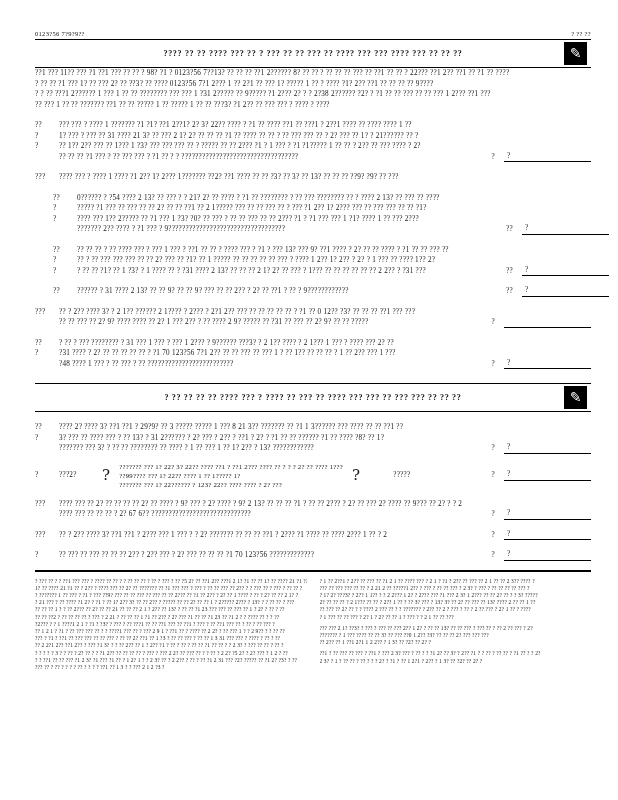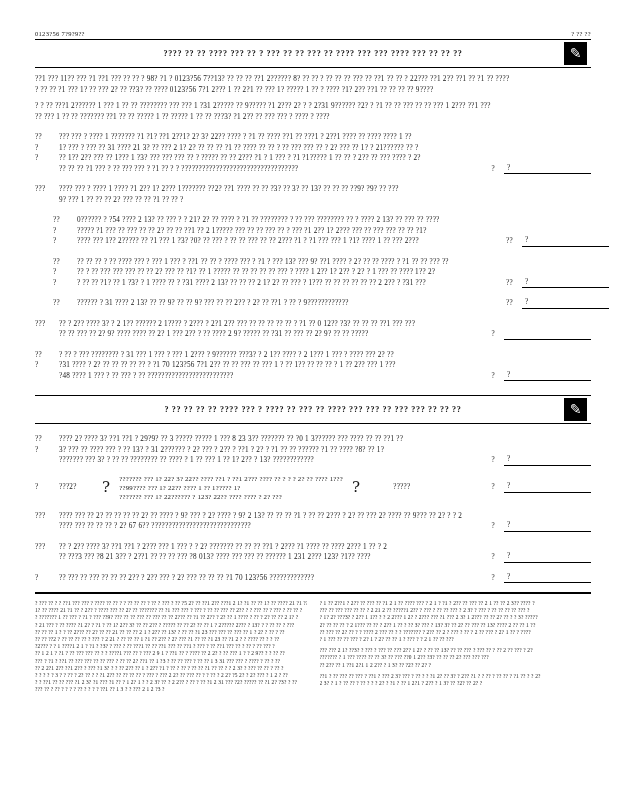--- a/index.html
+++ b/index.html
@@ -8,21 +8,21 @@
   .content{position:absolute;left:35px;top:30px;width:556px;}
   .hdr{display:flex;justify-content:space-between;align-items:flex-end;
        font-size:6.5px;letter-spacing:.3px;margin-bottom:2px;}
   .rule{border-top:1.6px solid #000;}
   .titlebar{position:relative;height:27px;display:flex;align-items:center;justify-content:center;
             border-bottom:1.6px solid #000;}
   .title{font-size:8.2px;font-weight:bold;letter-spacing:.6px;white-space:nowrap;}
   .pencil{position:absolute;right:4px;top:2px;width:23px;height:23px;background:#000;color:#fff;
           display:flex;align-items:center;justify-content:center;font-size:14px;line-height:1;}
   .body{font-size:7.2px;line-height:10.5px;letter-spacing:.25px;}
-  .para{margin-top:6px;}
+  .para{margin-top:0;}
   .line{white-space:nowrap;overflow:hidden;}
   .item{position:relative;margin-top:10px;}
   .item.indent{margin-left:18px;}
   .row{display:flex;}
   .row .m{width:24px;flex:none;}
   .row .t{flex:1;white-space:nowrap;overflow:hidden;}
   .answer{position:absolute;right:0;bottom:0;display:flex;align-items:flex-end;background:#fff;padding-left:6px;}
   .item.indent .answer{right:-18px;}
   .alabel{margin-right:9px;}
   .ablank{display:inline-block;width:84px;border-bottom:1.1px solid #000;padding-left:3px;
@@ -59,21 +59,21 @@
         <span>✎</span>
       </div>
     </div>
 
     <div class="body">
       <div class="para">
           <div class="line">??1 ??? 11?? ??? ?1 ??1 ??? ?? ?? ? 98? ?1 ? 0123?56 7??13? ?? ?? ?? ??1 2?????? 8? ?? ?? ? ?? ?? ?? ??? ?? ??1 ?? ?? ? 22??? ??1 2?? ??1 ?? ?1 ?? ????</div>
           <div class="line">? ?? ?? ?1 ??? 1? ?? ??? 2? ?? ??3? ?? ???? 0123?56 7?1 2??? 1 ?? 2?1 ?? ??? 1? ????? 1 ?? ? ???? ?1? 2?? ??1 ?? ?? ?? ?? 9????</div>
         </div>
       <div class="para">
-          <div class="line">? ? ?? ???1 2?????? 1 ??? 1 ?? ?? ???????? ??? ??? 1 ?31 2????? ?? 9????? ?1 2??? 2? ? ? 2?31 9?????? ?2? ? ?1 ?? ?? ??? ?? ?? ??? 1 2??? ??1 ???</div>
+          <div class="line">? ? ?? ???1 2?????? 1 ??? 1 ?? ?? ???????? ??? ??? 1 ?31 2????? ?? 9????? ?1 2??? 2? ? ? 2?38 2?????? ?2? ? ?1 ?? ?? ??? ?? ?? ??? 1 2??? ??1 ???</div>
           <div class="line">?? ??? 1 ?? ?? ??????? ??1 ?? ?? ????? 1 ?? ????? 1 ?? ?? ???3? ?1 2?? ?? ???   ??? ? ????   ? ????</div>
         </div>
 
       <div class="item">
         <div>
             <div class="row">
               <span class="m">??</span>
               <span class="t">??? ??? ? ???? 1 ??????? ?1 ?1? ??1 2??1? 2? 3? 22?? ???? ? ?1 ?? ???? ??1 ?? ???1 ? 2??1 ???? ?? ???? ???? 1 ??</span>
             </div>
             <div class="row">
@@ -94,40 +94,40 @@
           <span class="ablank"><span>?</span></span>
         </div>
       </div>
 
       <div class="item">
         <div>
             <div class="row">
               <span class="m">???</span>
               <span class="t">???? ??? ? ???? 1 ???? ?1 2?? 1? 2??? 1??????? ??2? ??1 ???? ?? ?? ?3? ?? 3? ?? 13? ?? ?? ?? ??9? ?9? ?? ???</span>
             </div>
-            <div class="row">
-              <span class="m"></span>
-              <span class="t">9? ??? 1 ?? ?? ?? 2? ??? ?? ?? ?1 ?? ?? ?</span>
-            </div>
           </div>
       </div>
 
       <div class="item indent">
         <div>
             <div class="row">
               <span class="m">??</span>
               <span class="t">0?????? ? ?54 ???? 2 13? ?? ??? ? ? 21? 2? ?? ???? ? ?1 ?? ???????? ? ?? ??? ???????? ?? ? ???? 2 13? ?? ??? ?? ????</span>
             </div>
             <div class="row">
               <span class="m">?</span>
               <span class="t">????? ?1 ??? ?? ??? ?? ?? 2? ?? ?? ??1 ?? 2 1????? ??? ?? ?? ??? ?? ? ??? ?1 2?? 1? 2??? ??? ?? ??? ??? ?? ?? ?1?</span>
             </div>
             <div class="row">
               <span class="m">?</span>
               <span class="t">???? ??? 1?? 2????? ?? ?1 ??? 1 ?3? ?0? ?? ??? ? ?? ?? ??? ?? ?? 2??? ?1 ? ?1 ??? ??? 1 ?1? ???? 1 ?? ??? 2???</span>
+            </div>
+            <div class="row">
+              <span class="m"></span>
+              <span class="t">??????? 2?? ???? ? ?1 ??? ? 9??????????????????????????????????</span>
             </div>
           </div>
         <div class="answer">
           <span class="alabel">??</span>
           <span class="ablank"><span>?</span></span>
         </div>
       </div>
 
       <div class="item indent">
         <div>
@@ -208,21 +208,21 @@
       <div class="pencil">
         <span>✎</span>
       </div>
     </div>
 
     <div class="body">
       <div class="item">
         <div>
             <div class="row">
               <span class="m">??</span>
-              <span class="t">???? 2? ???? 3? ??1 ??1 ? 29?9? ?? 3 ????? ????? 1 ??? 8 23 3?? ??????? ?? ?0 1 3?????? ??? ???? ?? ?? ??1 ??</span>
+              <span class="t">???? 2? ???? 3? ??1 ??1 ? 29?9? ?? 3 ????? ????? 1 ??? 8 21 3?? ??????? ?? ?1 1 3?????? ??? ???? ?? ?? ??1 ??</span>
             </div>
             <div class="row">
               <span class="m">?</span>
               <span class="t">3? ??? ?? ???? ??? ? ?? 13? ? 31 2?????? ? 2? ??? ? 2?? ? ??1 ? 2? ? ?1 ?? ?? ?????? ?1 ?? ???? ?8? ?? 1?</span>
             </div>
             <div class="row">
               <span class="m"></span>
               <span class="t">??????? ??? 3? ? ?? ?? ???????? ?? ???? ? 1 ?? ??? 1 ?? 1? 2?? ? 13? ????????????</span>
             </div>
           </div>
@@ -264,24 +264,20 @@
           <span class="alabel">?</span>
           <span class="ablank"><span>?</span></span>
         </div>
       </div>
 
       <div class="item">
         <div>
             <div class="row">
               <span class="m">???</span>
               <span class="t">?? ? 2?? ???? 3? ??1 ??1 ? 2??? ??? 1 ??? ? ? 2? ??????? ?? ?? ?? ??1 ? 2??? ?1 ???? ?? ???? 2??? 1 ?? ? 2</span>
-            </div>
-            <div class="row">
-              <span class="m"></span>
-              <span class="t">?? ???3 ??? ?8 21 3?? ? 2??1 ?? ?? ?? ??? ?8 013? ???? ??? ??? ?? ?????? 1 231 2??? 123? ?1??   ????</span>
             </div>
           </div>
         <div class="answer">
           <span class="alabel">?</span>
           <span class="ablank"><span>?</span></span>
         </div>
       </div>
 
       <div class="item">
         <div>

